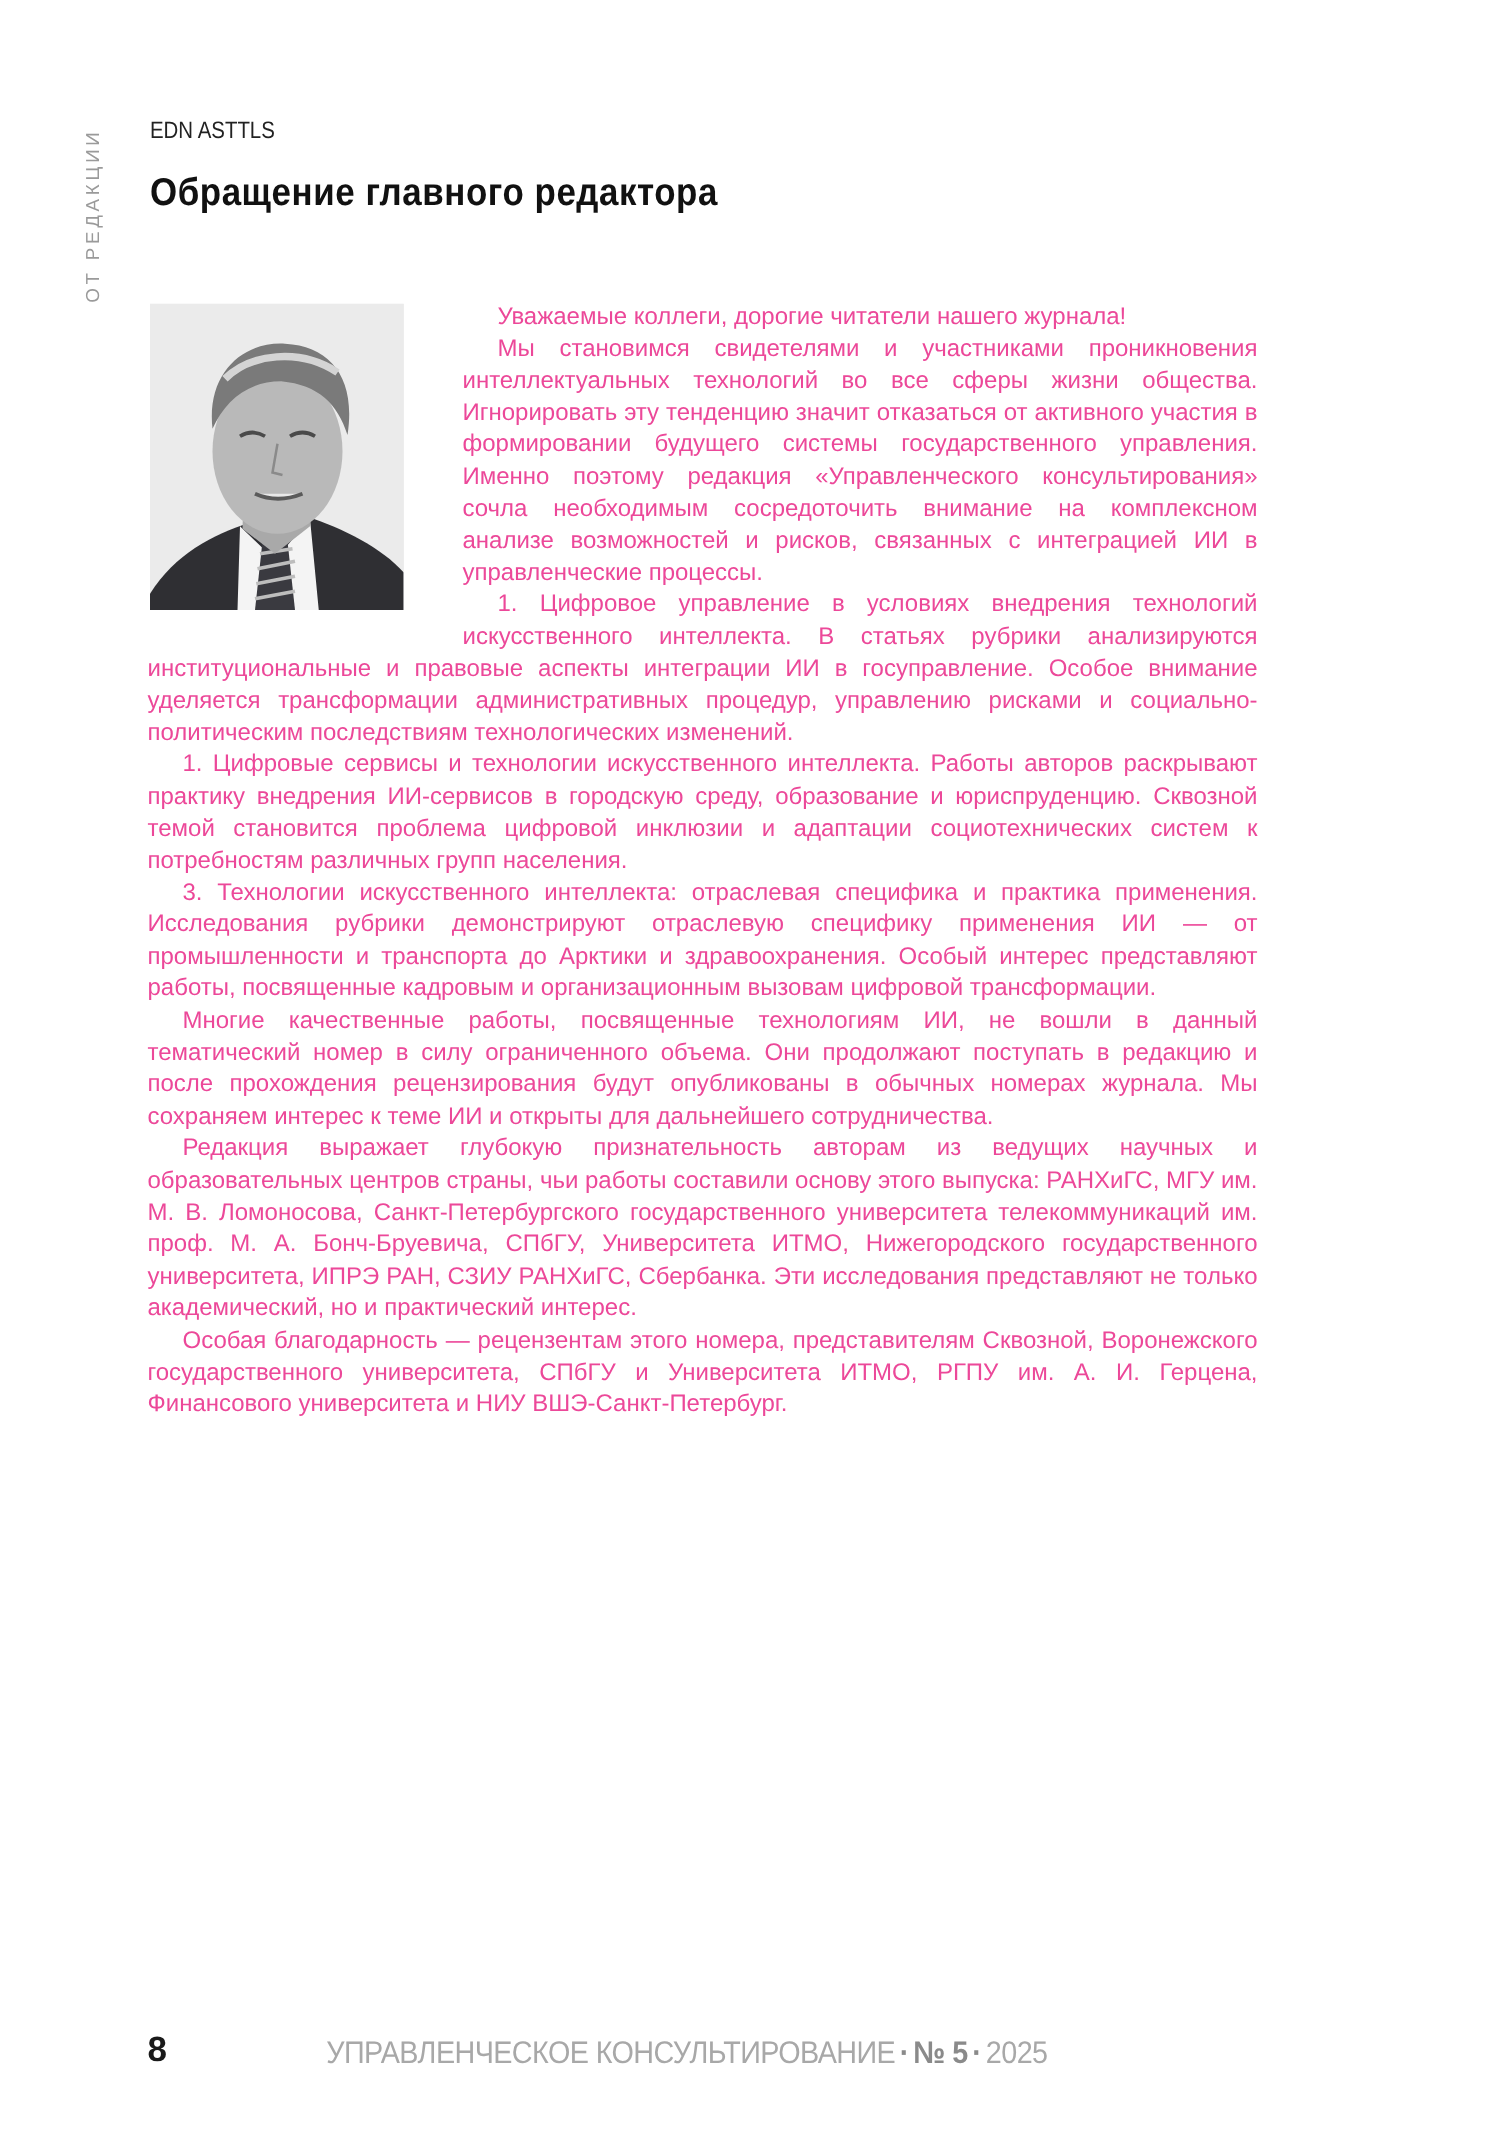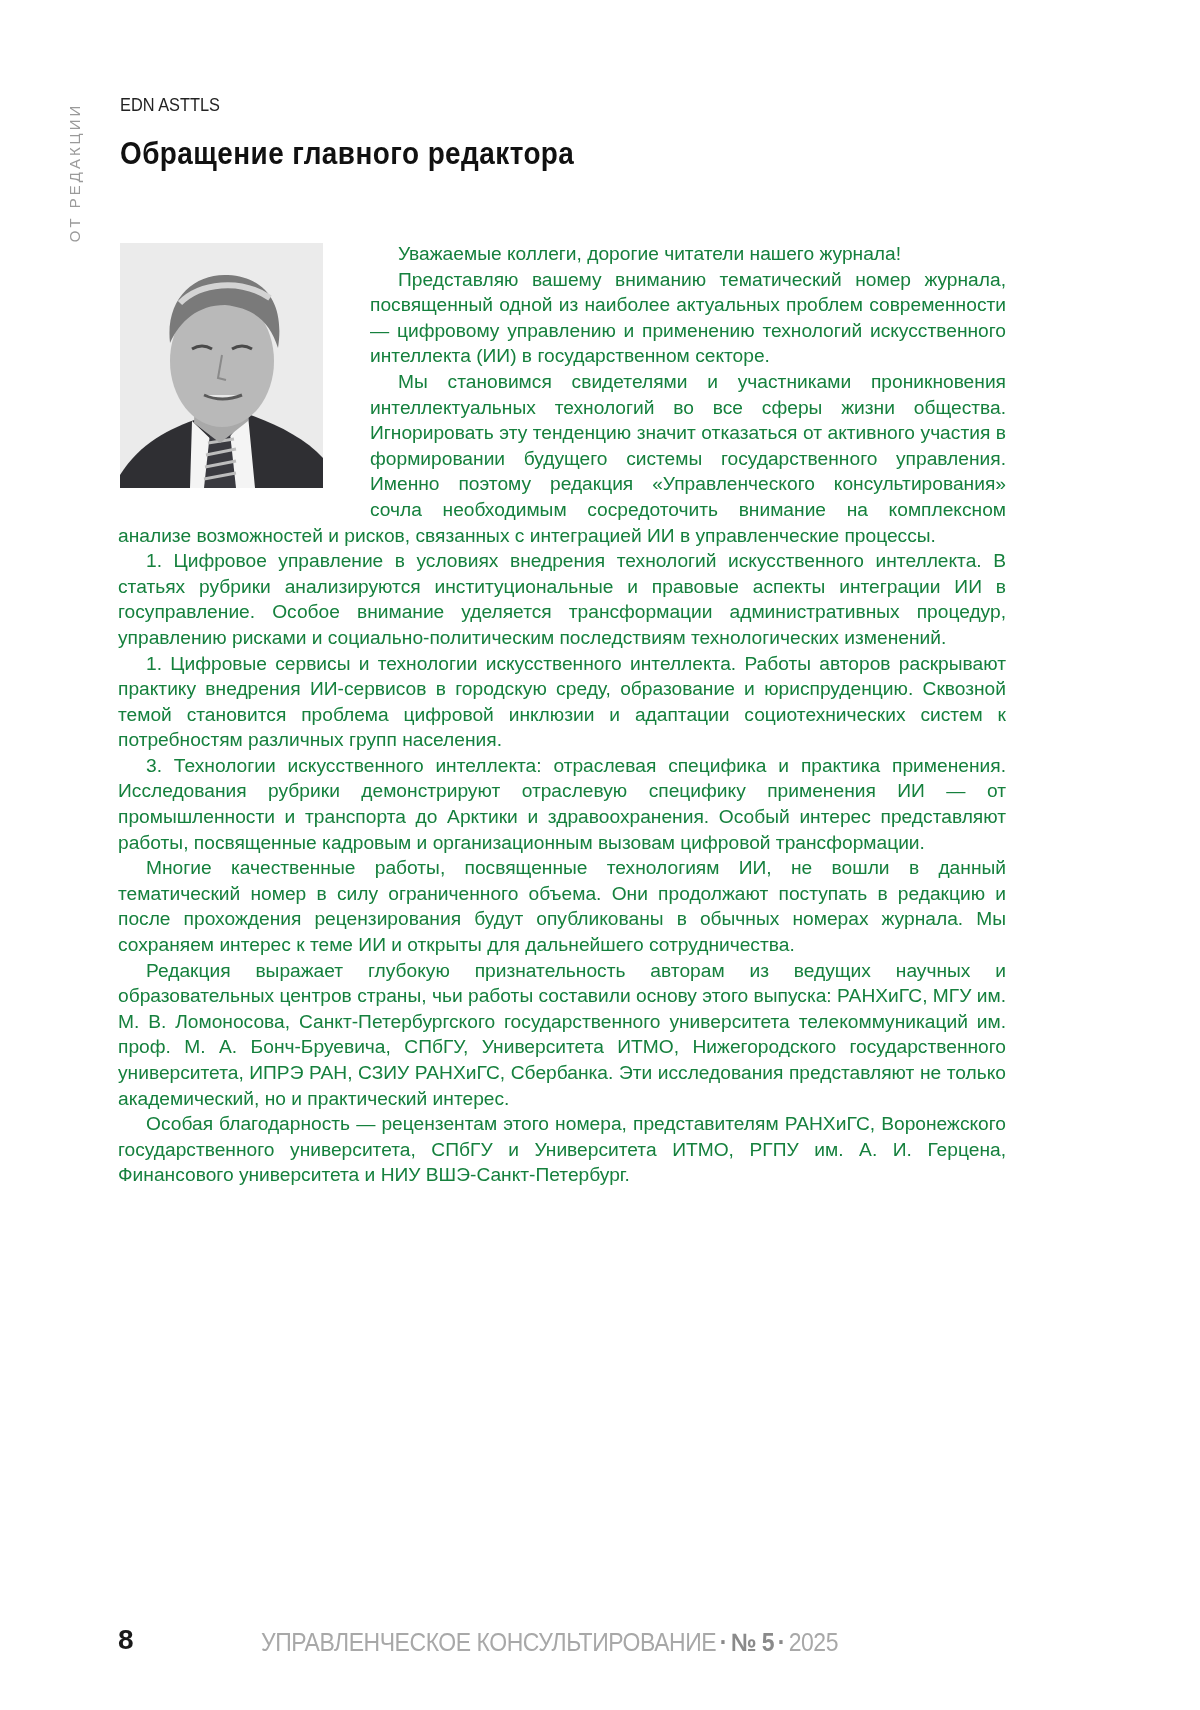--- a/index.html
+++ b/index.html
@@ -31,21 +31,21 @@
     font-family: "Liberation Sans", sans-serif;
     transform: scaleX(0.9); transform-origin: left top;
     letter-spacing: 0.5px; white-space: nowrap;
   }
   .portrait {
     position: absolute; left: 120px; top: 243px; width: 203px; height: 245px;
     background: #e8e8e8; overflow: hidden;
   }
   .content {
     position: absolute; left: 118px; top: 241px; width: 888px;
-    font-size: 19.2px; line-height: 25.6px; color: #15803d;
+    font-size: 19.2px; line-height: 25.6px; color: #ec4899;
     text-align: justify;
   }
   .content .float-spacer {
     float: left; width: 252px; height: 274px;
   }
   .content p { margin: 0; text-indent: 28px; }
   .footer {
     position: absolute; left: 118px; top: 1624px; width: 890px; height: 40px;
   }
   .page-num {
@@ -93,28 +93,27 @@
 
     <path d="M102 112 L98 135 L106 137" stroke="#8a8a8a" stroke-width="2" fill="none"></path>
 
     <path d="M84 152 Q102 160 122 152" stroke="#5a5a5a" stroke-width="3" fill="#e8e8e8"></path>
   </svg>
 </div>
 
 <div class="content">
   <div class="float-spacer"></div>
   <p>Уважаемые коллеги, дорогие читатели нашего журнала!</p>
-  <p>Представляю вашему вниманию тематический номер журнала, посвященный одной из наиболее актуальных проблем современности — цифровому управлению и применению технологий искусственного интеллекта (ИИ) в государственном секторе.</p>
   <p>Мы становимся свидетелями и участниками проникновения интеллектуальных технологий во все сферы жизни общества. Игнорировать эту тенденцию значит отказаться от активного участия в формировании будущего системы государственного управления. Именно поэтому редакция «Управленческого консультирования» сочла необходимым сосредоточить внимание на комплексном анализе возможностей и рисков, связанных с интеграцией ИИ в управленческие процессы.</p>
   <p>1. Цифровое управление в условиях внедрения технологий искусственного интеллекта. В статьях рубрики анализируются институциональные и правовые аспекты интеграции ИИ в госуправление. Особое внимание уделяется трансформации административных процедур, управлению рисками и социально-политическим последствиям технологических изменений.</p>
   <p>1. Цифровые сервисы и технологии искусственного интеллекта. Работы авторов раскрывают практику внедрения ИИ-сервисов в городскую среду, образование и юриспруденцию. Сквозной темой становится проблема цифровой инклюзии и адаптации социотехнических систем к потребностям различных групп населения.</p>
   <p>3. Технологии искусственного интеллекта: отраслевая специфика и практика применения. Исследования рубрики демонстрируют отраслевую специфику применения ИИ — от промышленности и транспорта до Арктики и здравоохранения. Особый интерес представляют работы, посвященные кадровым и организационным вызовам цифровой трансформации.</p>
   <p>Многие качественные работы, посвященные технологиям ИИ, не вошли в данный тематический номер в силу ограниченного объема. Они продолжают поступать в редакцию и после прохождения рецензирования будут опубликованы в обычных номерах журнала. Мы сохраняем интерес к теме ИИ и открыты для дальнейшего сотрудничества.</p>
   <p>Редакция выражает глубокую признательность авторам из ведущих научных и образовательных центров страны, чьи работы составили основу этого выпуска: РАНХиГС, МГУ им. М. В. Ломоносова, Санкт-Петербургского государственного университета телекоммуникаций им. проф. М. А. Бонч-Бруевича, СПбГУ, Университета ИТМО, Нижегородского государственного университета, ИПРЭ РАН, СЗИУ РАНХиГС, Сбербанка. Эти исследования представляют не только академический, но и практический интерес.</p>
-  <p>Особая благодарность — рецензентам этого номера, представителям РАНХиГС, Воронежского государственного университета, СПбГУ и Университета ИТМО, РГПУ им. А. И. Герцена, Финансового университета и НИУ ВШЭ-Санкт-Петербург.</p>
+  <p>Особая благодарность — рецензентам этого номера, представителям Сквозной, Воронежского государственного университета, СПбГУ и Университета ИТМО, РГПУ им. А. И. Герцена, Финансового университета и НИУ ВШЭ-Санкт-Петербург.</p>
 </div>
 
 <div class="footer">
   <div class="page-num">8</div>
   <div class="journal">
     <span>УПРАВЛЕНЧЕСКОЕ КОНСУЛЬТИРОВАНИЕ</span><span class="dot">·</span><span class="issue">№ 5</span><span class="dot">·</span><span>2025</span>
   </div>
 </div>
 
 </body></html>

